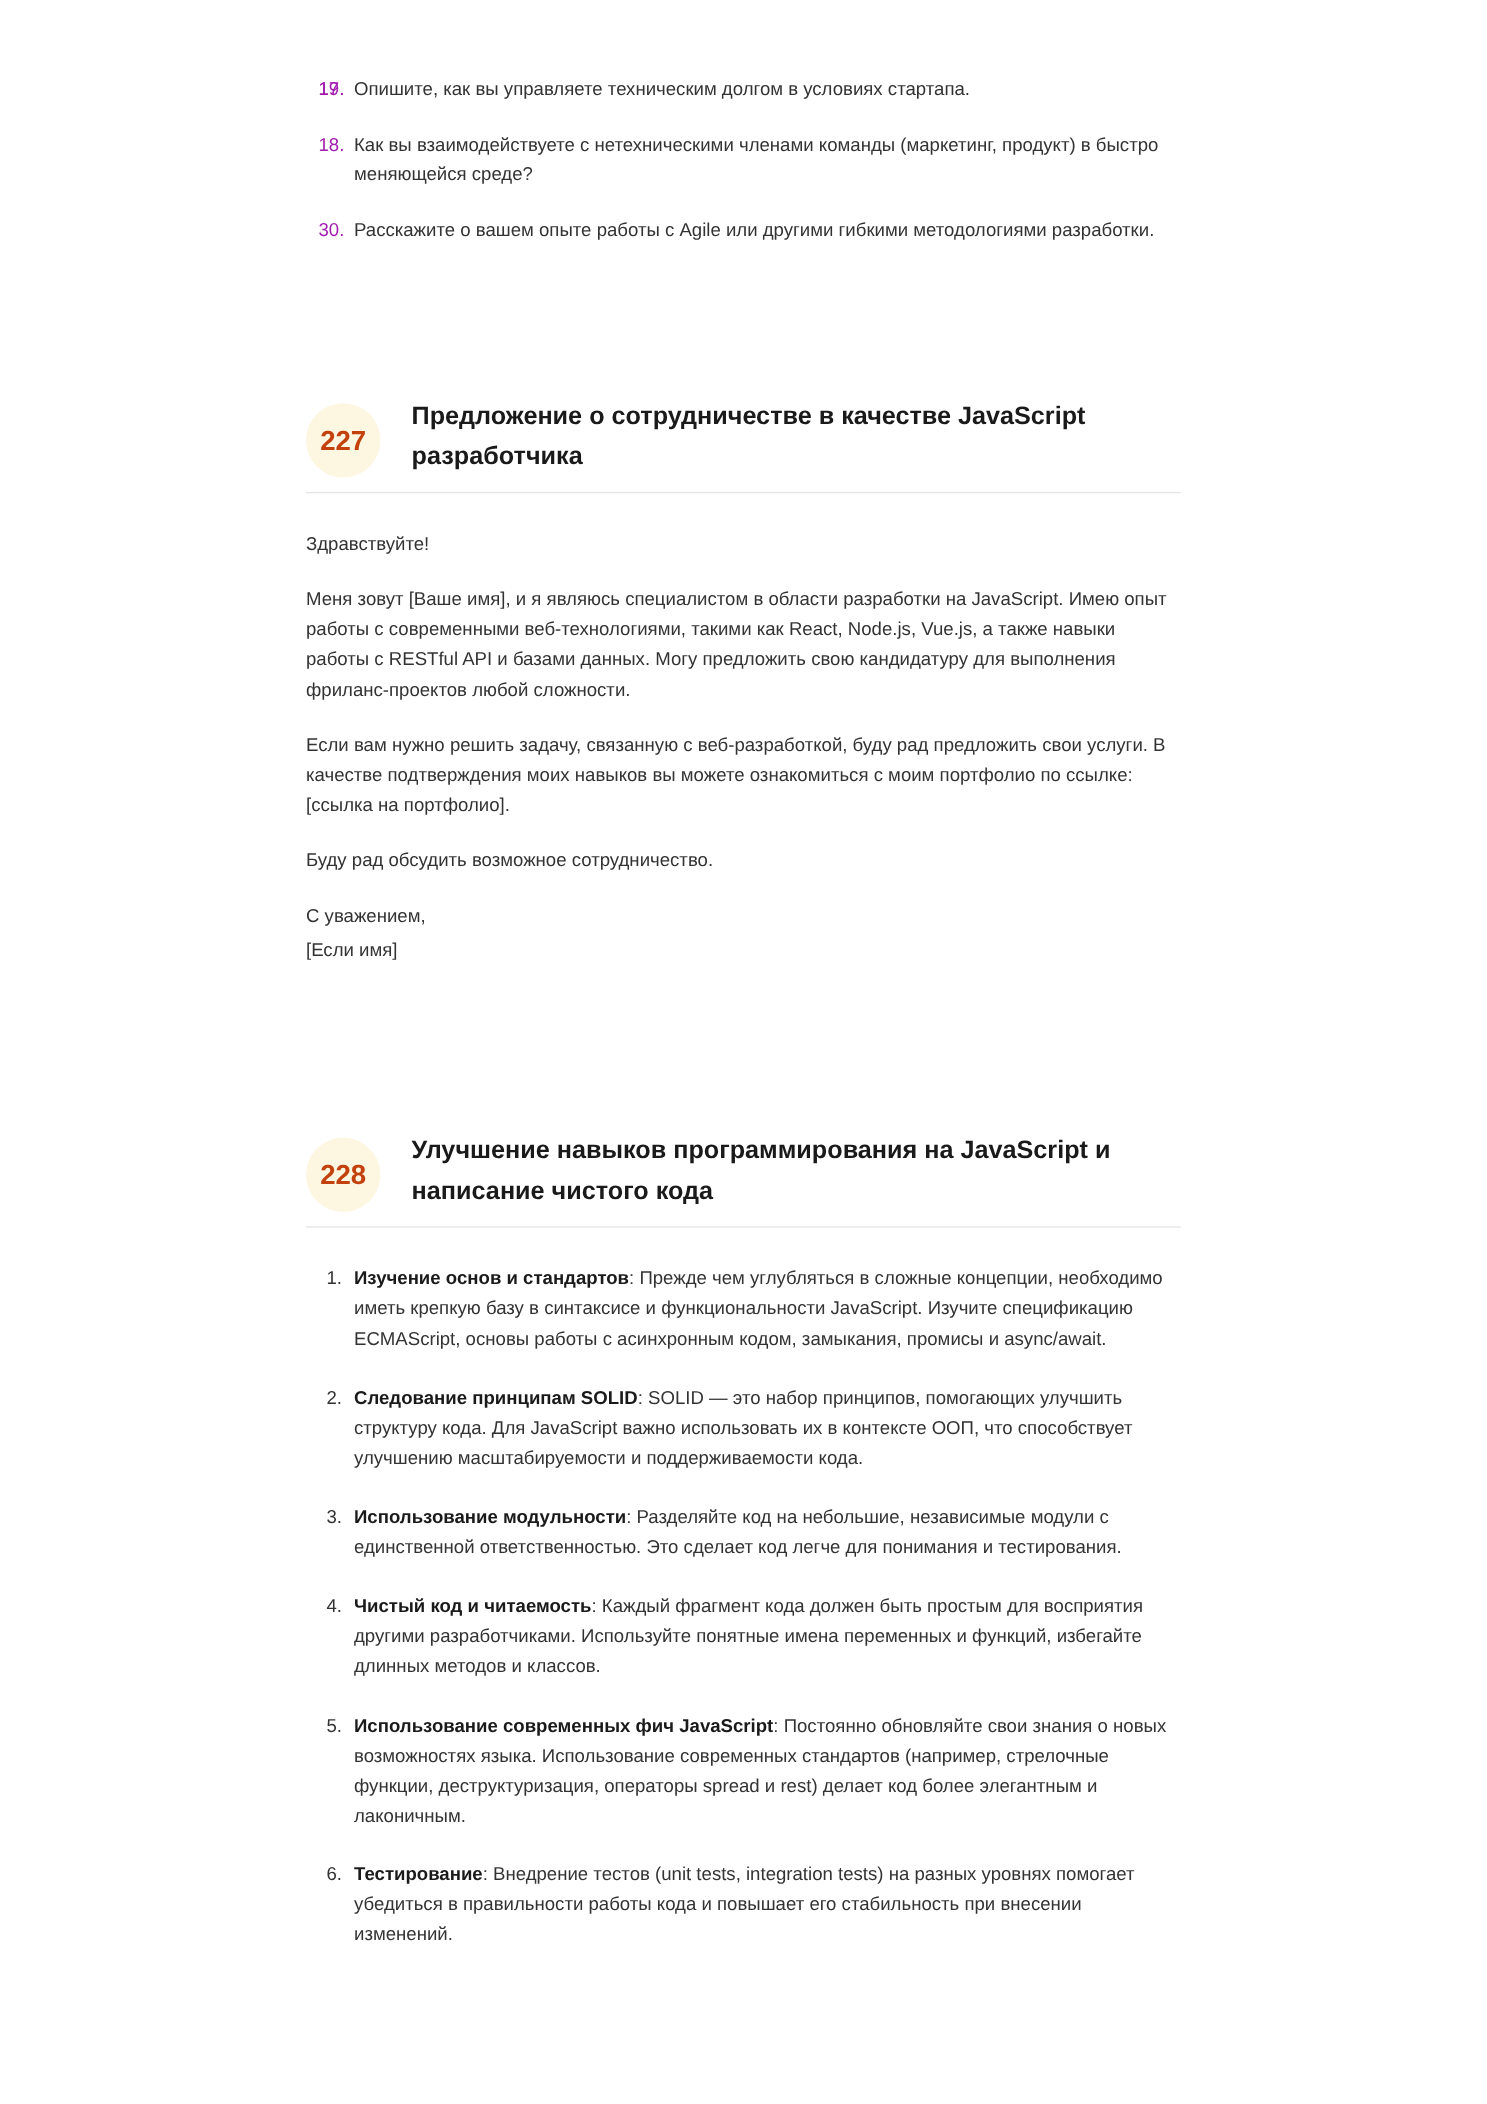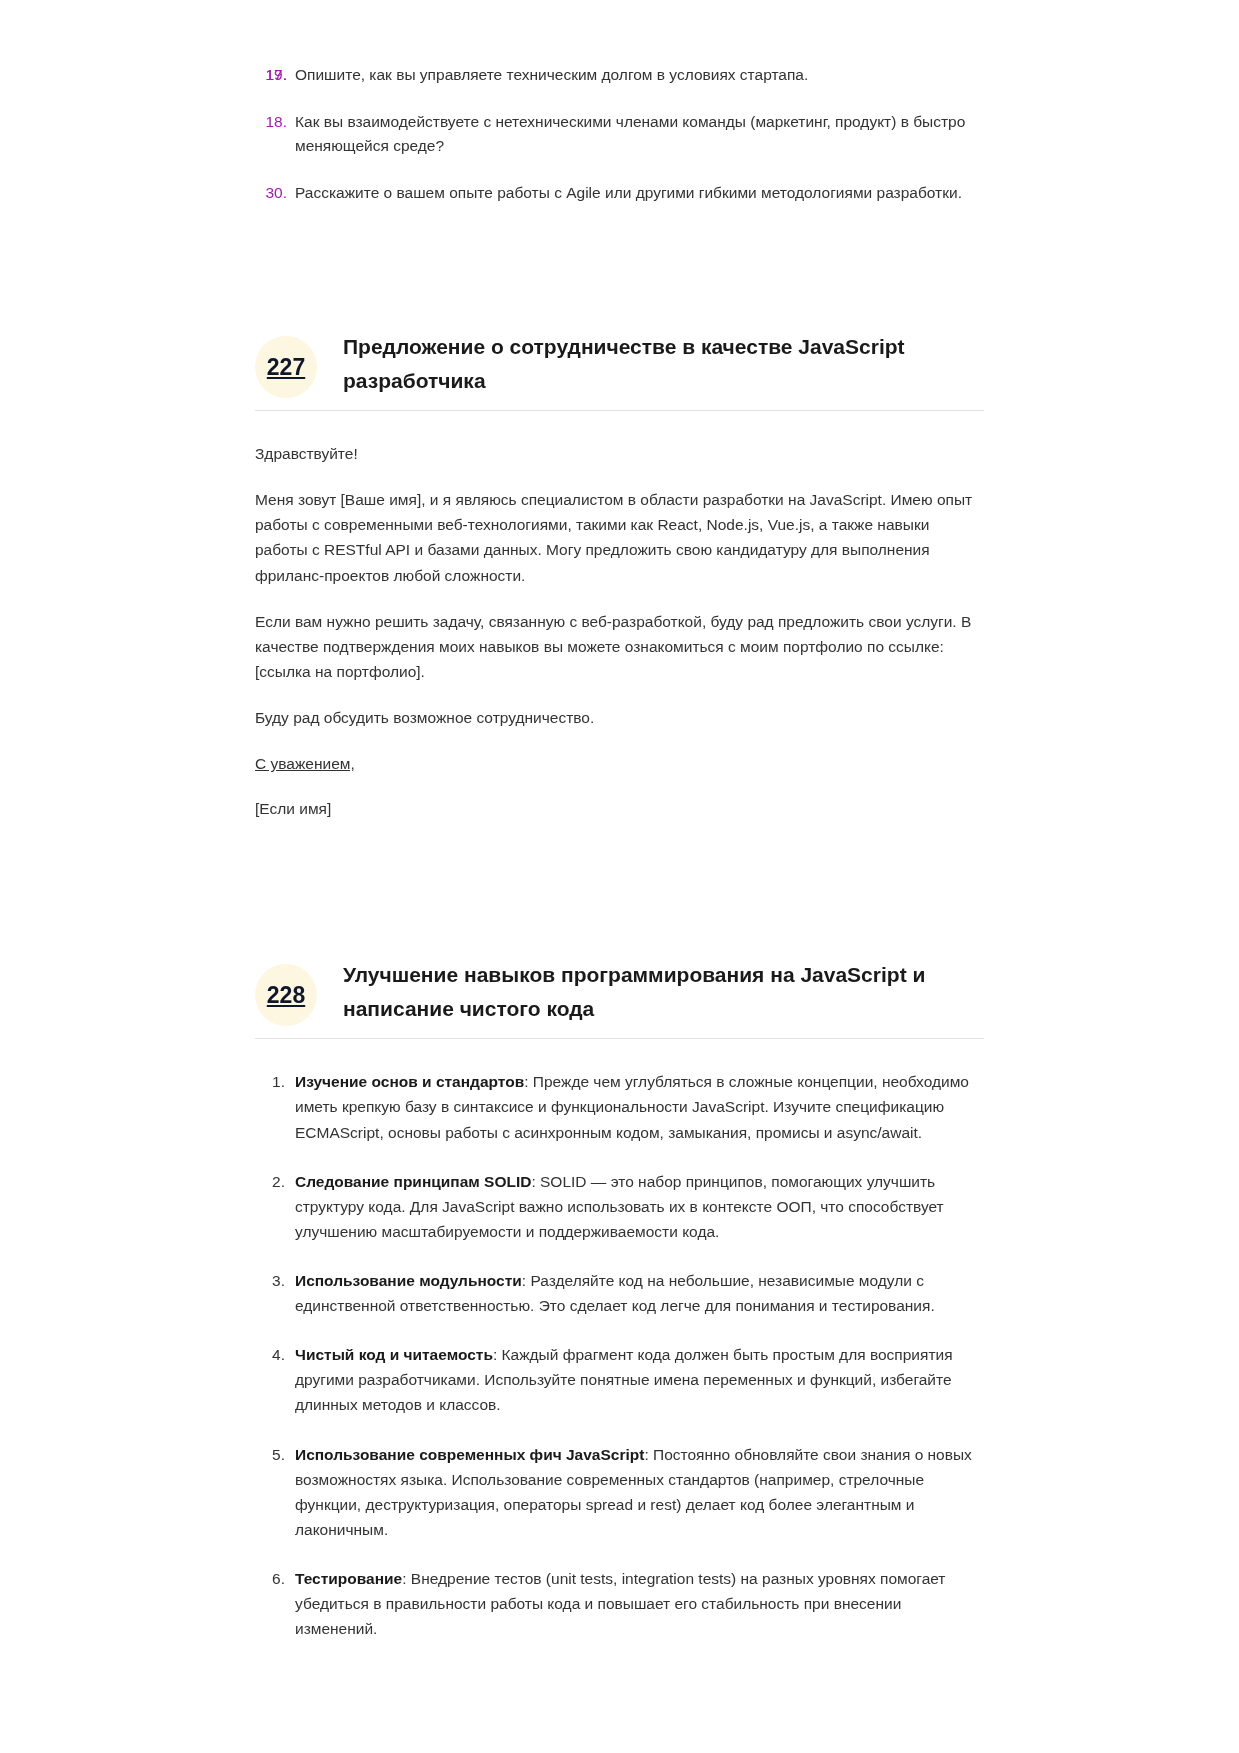--- a/index.html
+++ b/index.html
@@ -58,45 +58,44 @@
     padding-bottom: 12px;
     border-bottom: 1px solid #e3e3e3;
     margin-bottom: 30px;
   }
   .badge {
     flex: 0 0 auto;
     width: 62px;
     height: 62px;
     border-radius: 50%;
     background: #fdf6e0;
-    color: #0f172a;
+    color: #c2410c;
     display: flex;
     align-items: center;
     justify-content: center;
     font-size: 23px;
     font-weight: bold;
     margin-top: 12px;
-    text-decoration: underline;
   }
   .section-title {
     font-size: 21px;
     font-weight: bold;
     line-height: 1.62;
     color: #1a1a1a;
     padding-top: 6px;
   }
 
   
   p.body {
     font-size: 15.5px;
     line-height: 1.62;
     margin: 0 0 21px 0;
     color: #333333;
   }
-  p.body.tight { margin-bottom: 20px; text-decoration: underline; }
+  p.body.tight { margin-bottom: 4px; }
 
   
   ol.main-list {
     list-style: none;
     margin: 0;
     padding: 0;
   }
   ol.main-list > li {
     position: relative;
     padding-left: 40px;

